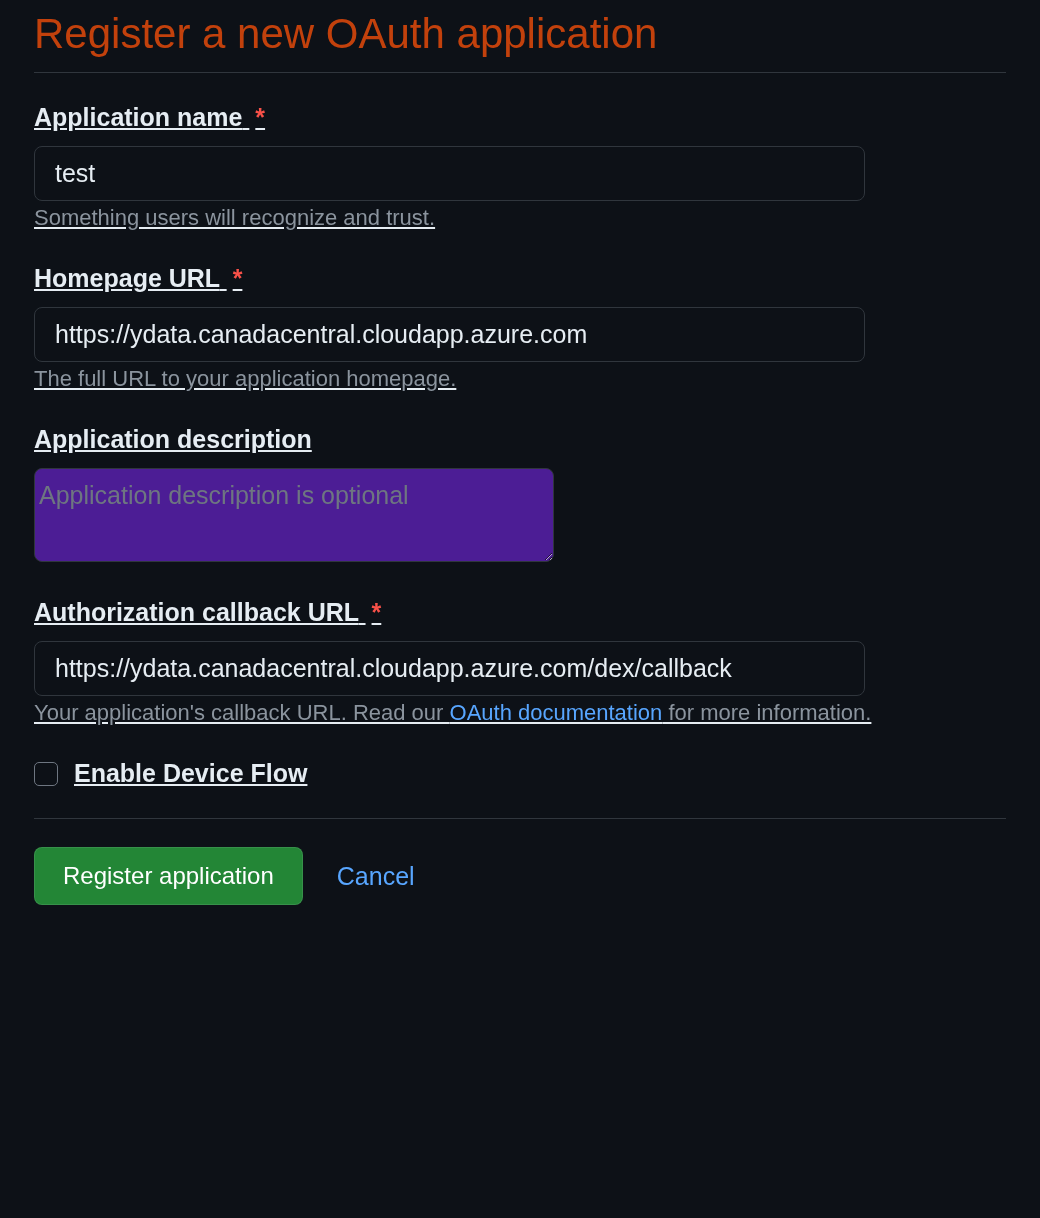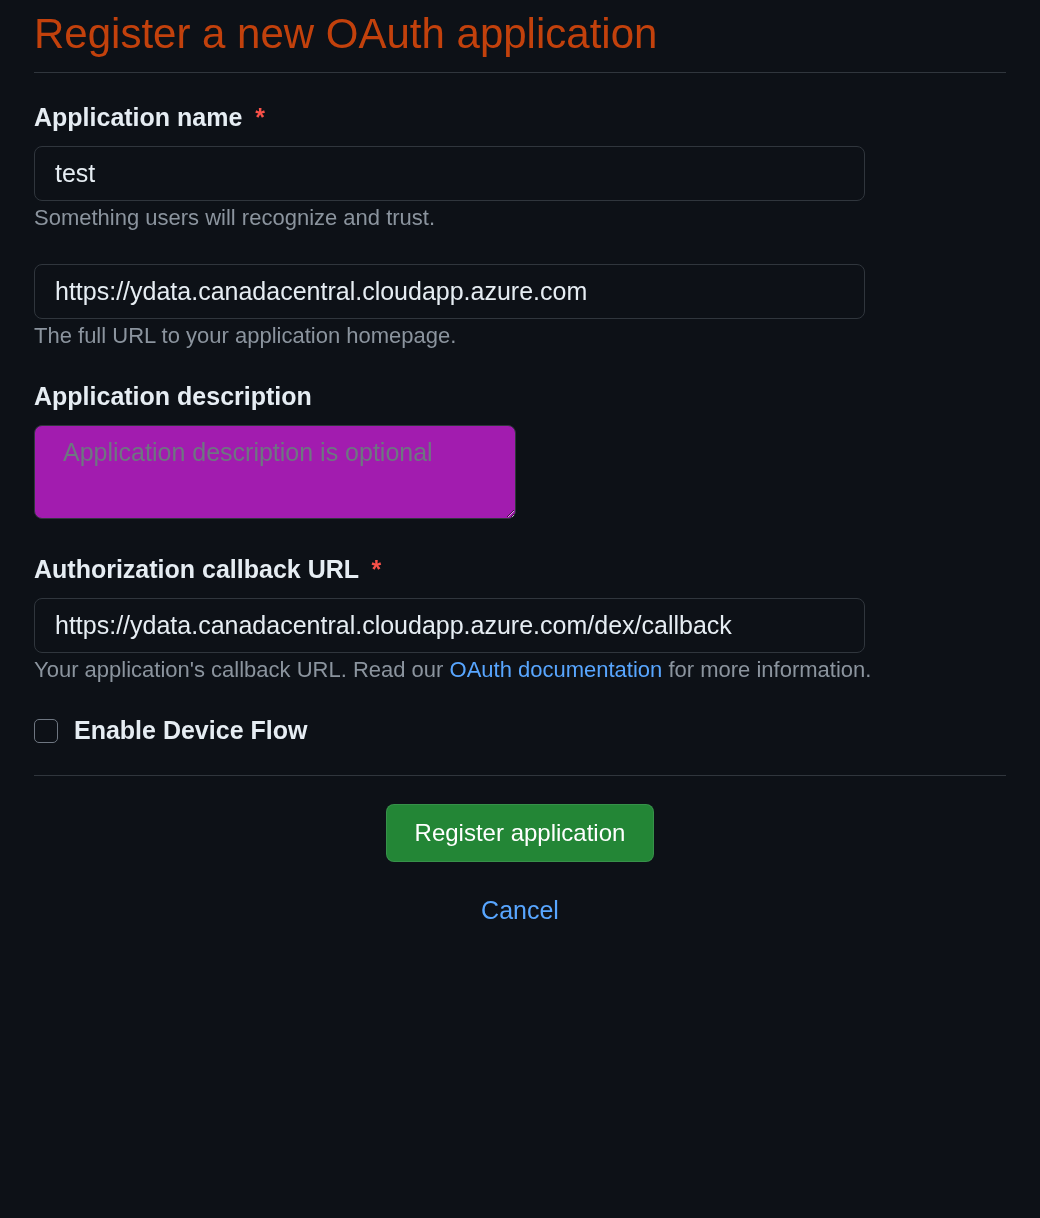--- a/index.html
+++ b/index.html
@@ -18,20 +18,21 @@
     h1 {
       font-size: 42px;
       font-weight: 400;
       color: #c2410c;
       padding: 10px 0 14px 0;
       border-bottom: 1px solid #30363d;
       margin-bottom: 30px;
     }
     .form-group {
       margin-bottom: 30px;
+      text-decoration: underline;
     }
     label.field-label {
       display: block;
       font-size: 25px;
       font-weight: 600;
       color: #e6edf3;
       margin-bottom: 14px;
     }
     .required-asterisk {
       color: #f85149;
@@ -44,28 +45,28 @@
       background-color: #0d1117;
       border: 1px solid #30363d;
       border-radius: 8px;
       color: #e6edf3;
       font-size: 25px;
       padding: 12px 20px;
       outline: none;
       font-family: inherit;
     }
     textarea {
-      width: 482px;
+      width: 520px;
       height: 94px;
-      background-color: #a21caf;
+      background-color: #4c1d95;
       border: 1px solid #30363d;
       border-radius: 8px;
       color: #e6edf3;
       font-size: 25px;
-      padding: 12px 28px;
+      padding: 12px 4px;
       outline: none;
       font-family: inherit;
       resize: both;
     }
     textarea::placeholder {
       color: #6e7681;
     }
     .help-text {
       color: #8b949e;
       font-size: 22px;
@@ -97,21 +98,20 @@
     }
     .divider {
       border: none;
       border-top: 1px solid #30363d;
       margin: 28px 0 28px 0;
     }
     .actions {
       display: flex;
       align-items: center;
       gap: 34px;
-      flex-direction: column;
     }
     .btn-primary {
       background-color: #238636;
       color: #ffffff;
       border: 1px solid rgba(240,246,252,0.1);
       border-radius: 8px;
       padding: 14px 28px;
       font-size: 24px;
       font-weight: 500;
       cursor: pointer;
@@ -139,20 +139,24 @@
 <div class="form-group">
   <label class="field-label">
     <span>Application name</span>
     <span class="required-asterisk">*</span>
   </label>
   <input type="text" value="test" style="">
   <p class="help-text">Something users will recognize and trust.</p>
 </div>
 
 <div class="form-group">
+  <label class="field-label">
+    <span>Homepage URL</span>
+    <span class="required-asterisk">*</span>
+  </label>
   <input type="text" value="https://ydata.canadacentral.cloudapp.azure.com" style="">
   <p class="help-text">The full URL to your application homepage.</p>
 </div>
 
 <div class="form-group">
   <label class="field-label">
     <span>Application description</span>
   </label>
   <textarea placeholder="Application description is optional" style=""></textarea>
 </div>

